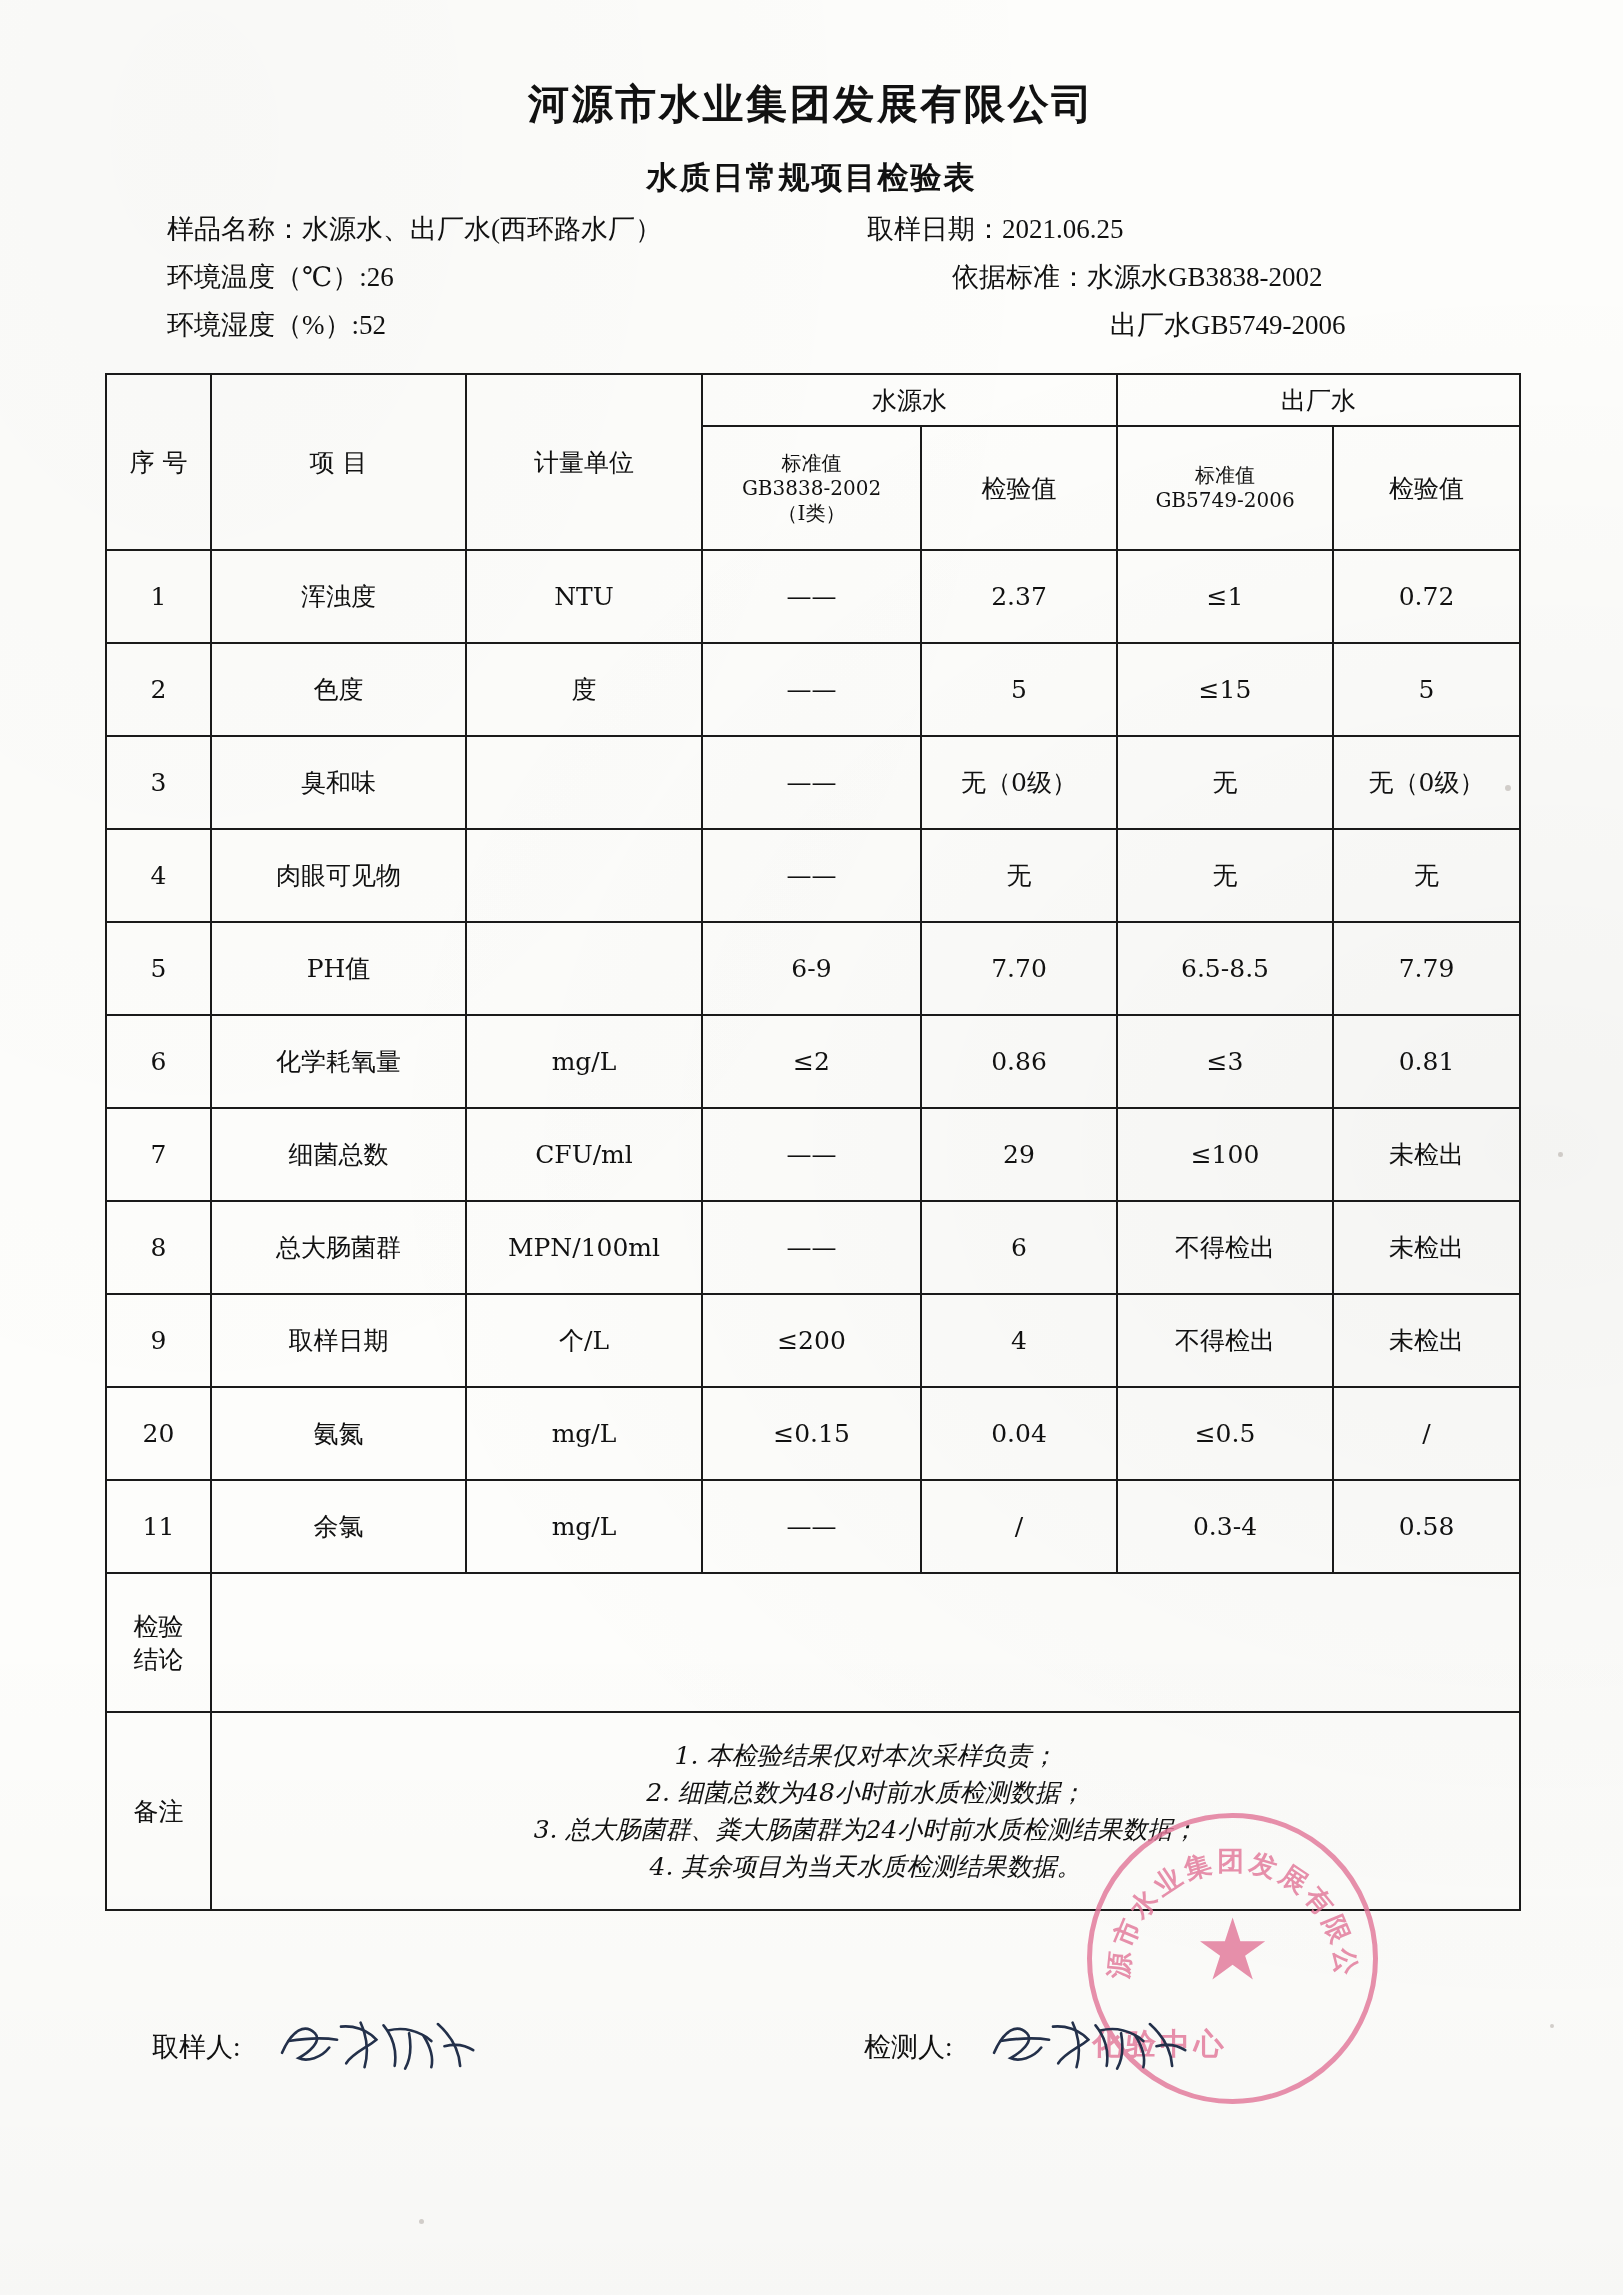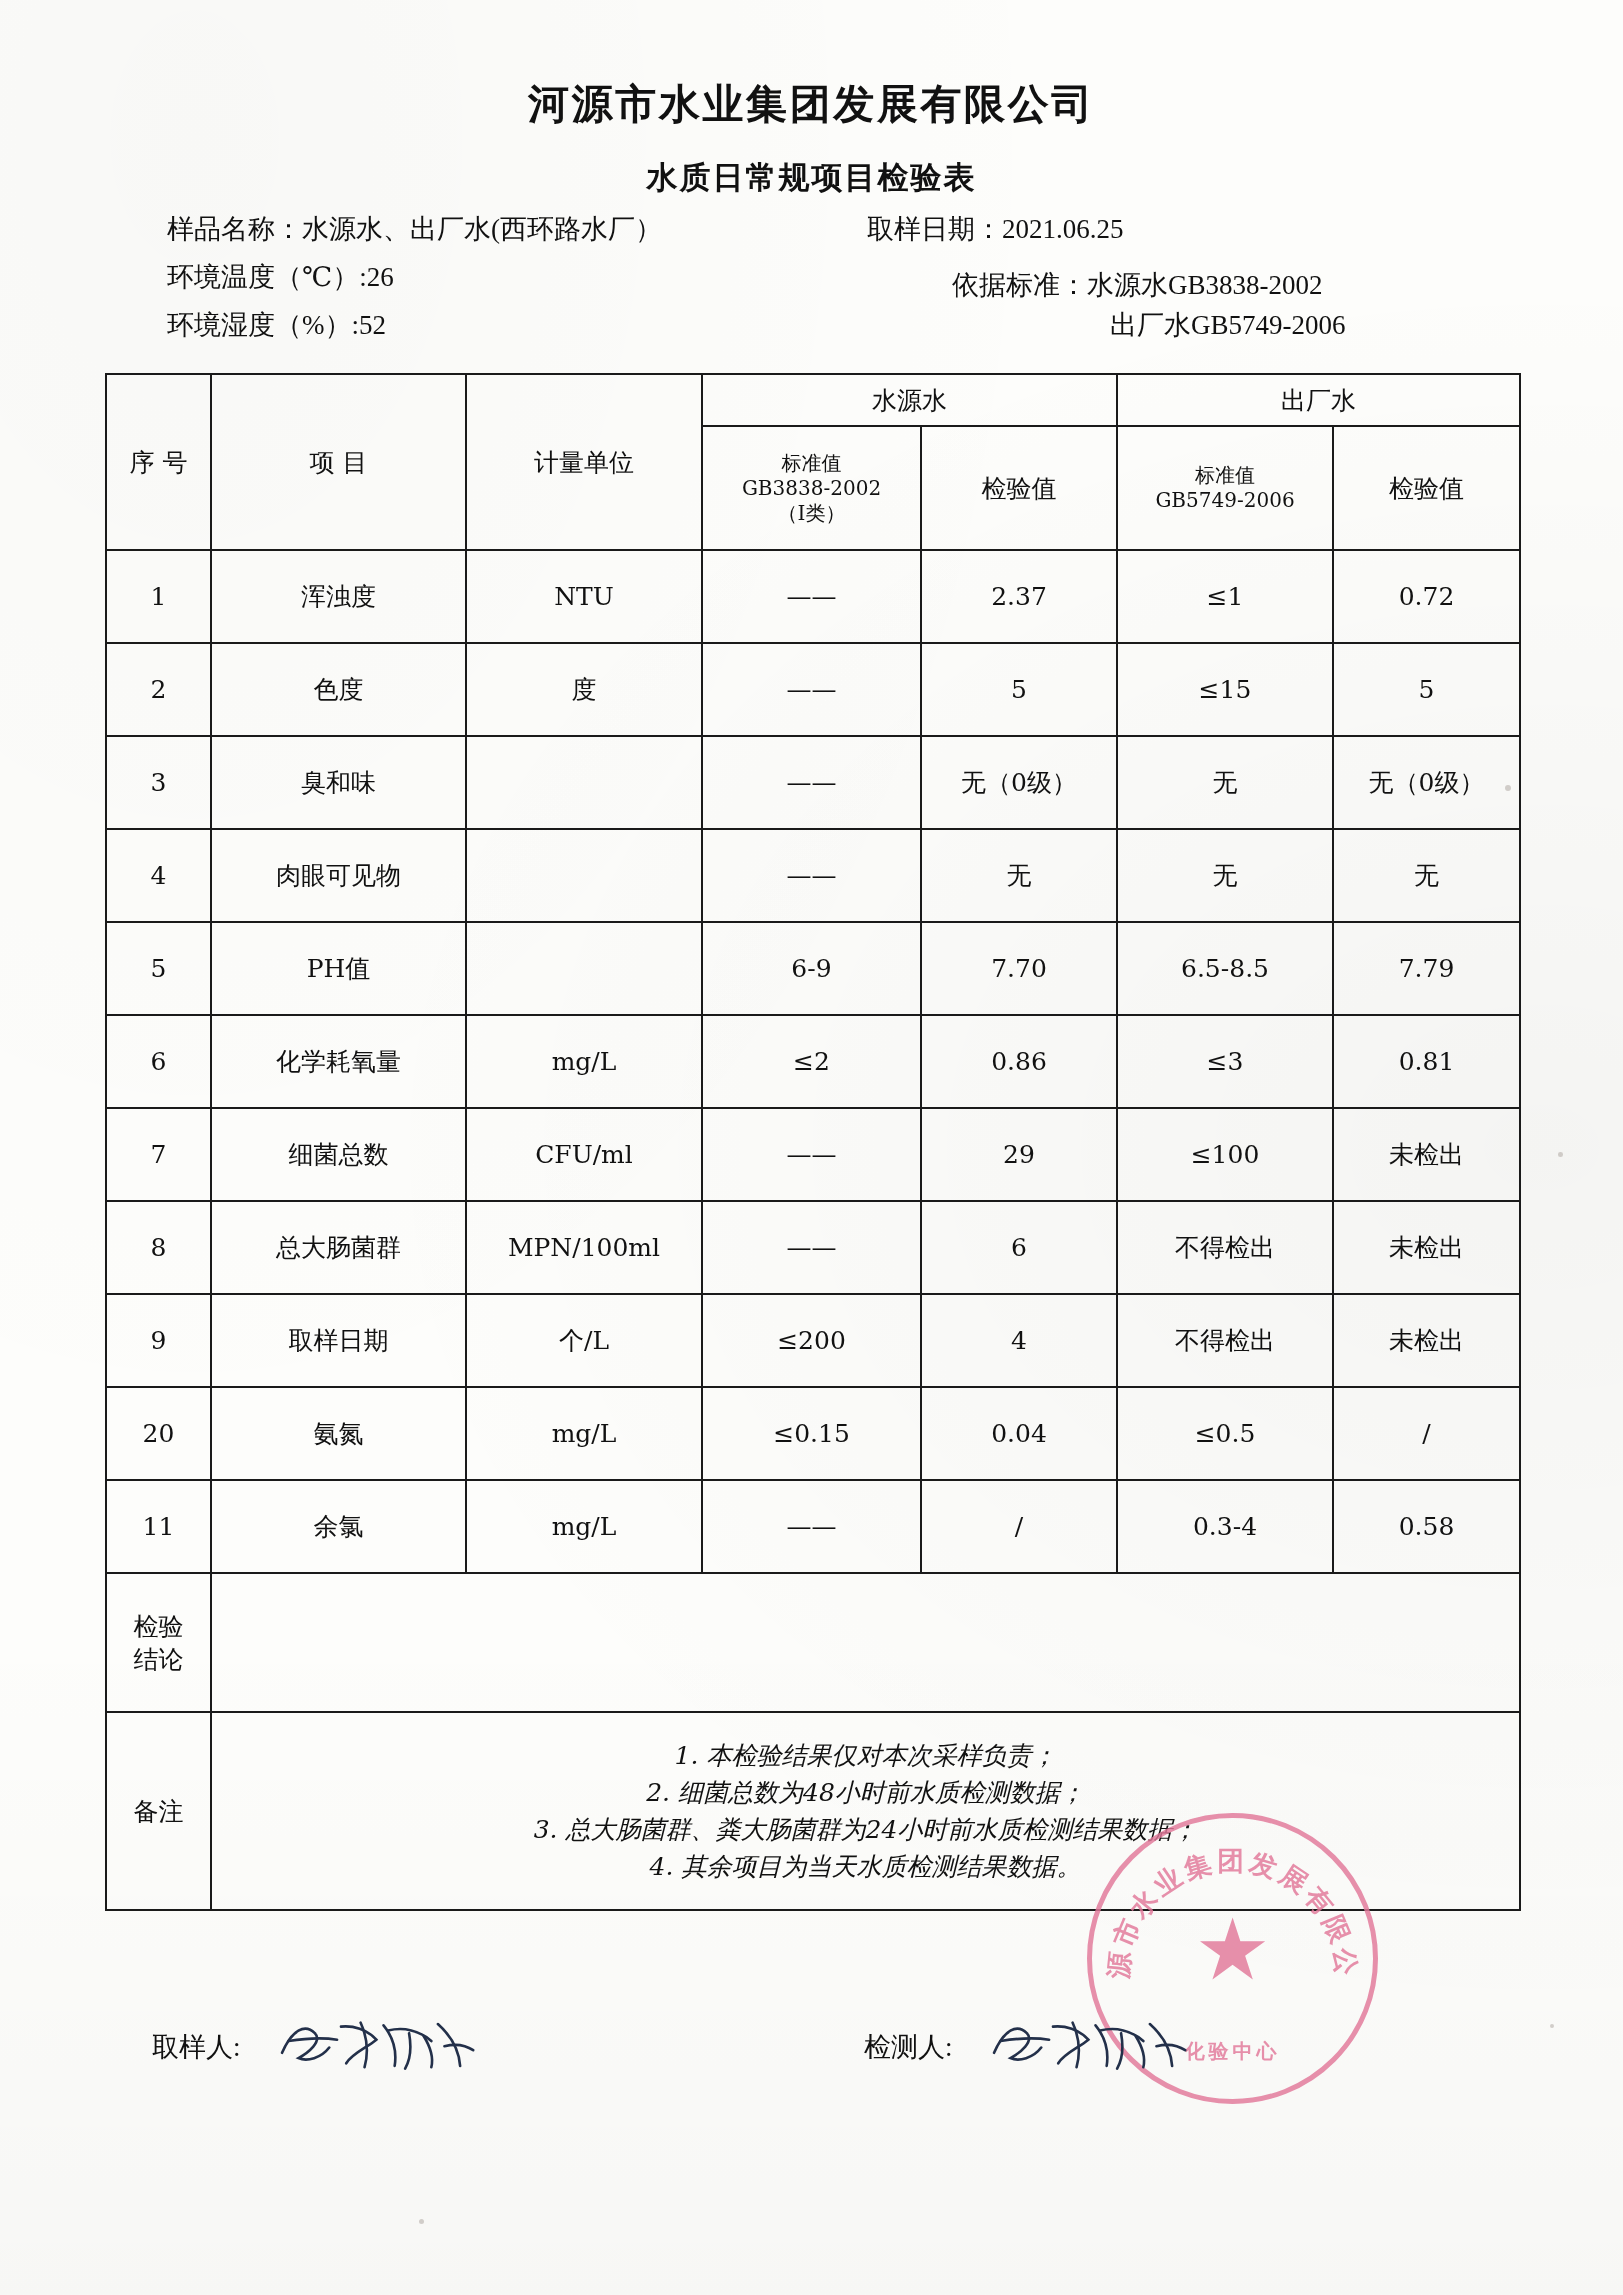--- a/index.html
+++ b/index.html
@@ -74,21 +74,21 @@
     left: 0;
     top: 0;
     white-space: nowrap;
   }
   .meta-right {
     position: absolute;
     top: 0;
     white-space: nowrap;
   }
   .r1 { left: 700px; }
-  .r2 { left: 785px; margin-top: 8px; }
+  .r2 { left: 785px; }
   .r3 { left: 943px; }
 
   table.report {
     position: absolute;
     left: 105px;
     top: 373px;
     width: 1329px;
     border-collapse: collapse;
     table-layout: fixed;
   }
@@ -182,23 +182,22 @@
     font-size: 41px;
     font-family: "DejaVu Serif", "Liberation Serif", serif;
     font-weight: bold;
     letter-spacing: 6px;
   }
   .stamp-center-text {
     position: absolute;
     left: 0;
     bottom: 34px;
     width: 100%;
-    text-align: center;
     color: #e2789a;
-    font-size: 20px;
+    font-size: 30px;
     font-weight: bold;
     letter-spacing: 3.9px;
     font-family: Liberation Serif, serif;
   }
 </style>
 </head>
 <body>
 
 <div class="page">
   <div class="paper-shade"></div>

